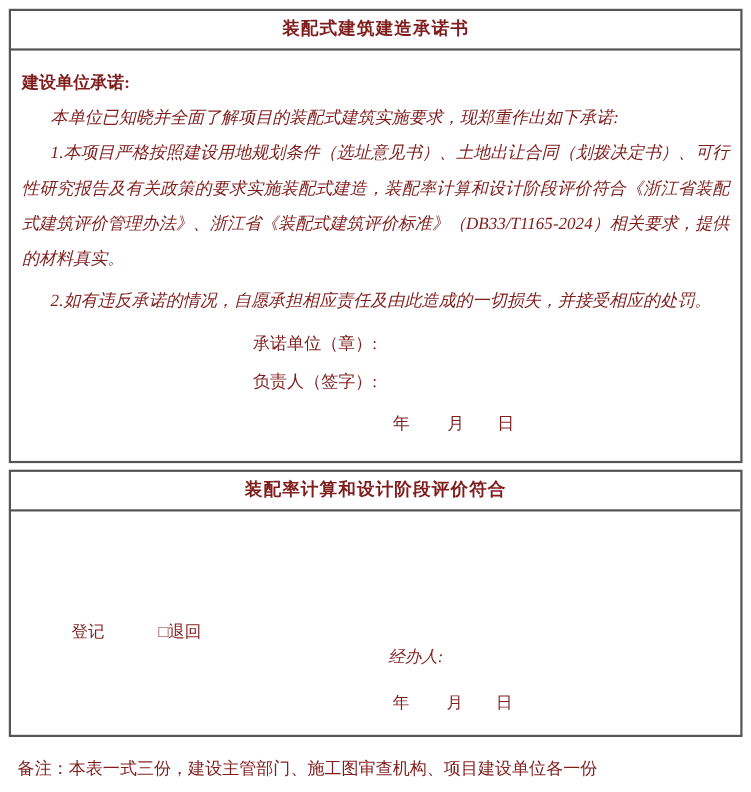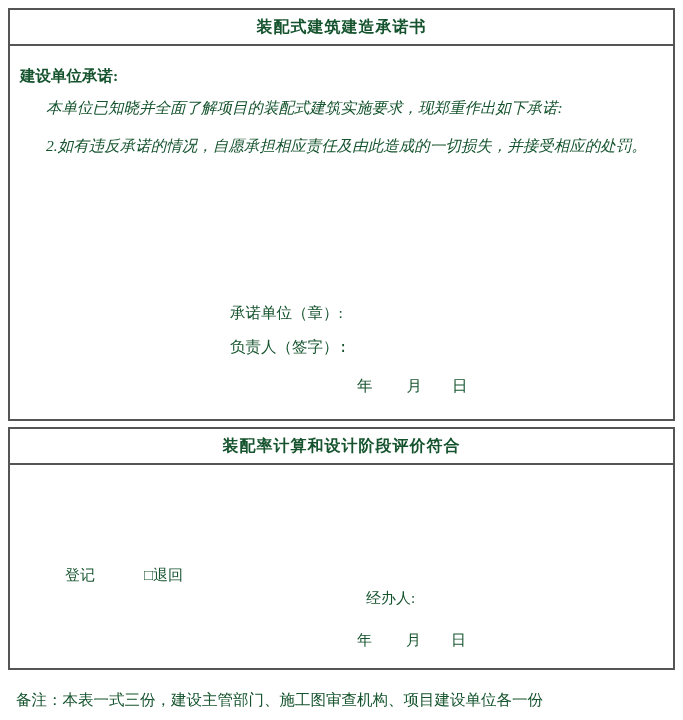--- a/index.html
+++ b/index.html
@@ -6,21 +6,21 @@
     margin: 0;
     padding: 0;
     background: #ffffff;
   }
   .page {
     position: relative;
     width: 683px;
     height: 720px;
     background: #ffffff;
     font-family: "Liberation Serif", "DejaVu Serif", serif;
-    color: #14532d;
+    color: #7f1d1d;
     overflow: hidden;
   }
   .box {
     box-sizing: border-box;
     margin-left: 8px;
     width: 667px;
     border: 2px solid #555555;
     background: #ffffff;
   }
   .commitment-box { margin-top: 8px; height: 413px; }
@@ -52,21 +52,21 @@
   .just { text-align: justify; }
   .clause-2 { margin-top: 6px !important; }
 
   .sig {
     position: absolute;
     left: 220px;
     line-height: 16px;
     white-space: nowrap;
   }
   .sig-unit   { top: 259px; }
-  .sig-person { top: 294px; font-family: Liberation Mono, monospace; }
+  .sig-person { top: 294px; }
 
   .date-row {
     position: absolute;
     display: flex;
     line-height: 16px;
     white-space: nowrap;
   }
   .date-commitment { left: 347px; top: 332px; }
   .date-review     { left: 347px; top: 167px; }
   .date-row .m { margin-left: 34px; }
@@ -85,42 +85,44 @@
   }
   .return-option {
     position: absolute;
     left: 134px;
     top: 102px;
     line-height: 16px;
     white-space: nowrap;
   }
   .handler-label {
     position: absolute;
-    left: 356px;
+    left: 343px;
     top: 125px;
     line-height: 16px;
     white-space: nowrap;
+    font-style: italic;
   }
 
   .footer-note {
     margin: 20px 0 0 16px;
     font-size: 15.5px;
     line-height: 20px;
   }
 </style>
 </head>
 <body>
 
 <div class="page">
 
   <section class="box commitment-box">
     <header class="row-title">装配式建筑建造承诺书</header>
     <div class="commitment-body">
       <p class="intro-label">建设单位承诺:</p>
       <p class="indent">本单位已知晓并全面了解项目的装配式建筑实施要求，现郑重作出如下承诺:</p>
+      <p class="indent just">1.本项目严格按照建设用地规划条件（选址意见书）、土地出让合同（划拨决定书）、可行性研究报告及有关政策的要求实施装配式建造，装配率计算和设计阶段评价符合《浙江省装配式建筑评价管理办法》、浙江省《装配式建筑评价标准》（DB33/T1165-2024）相关要求，提供的材料真实。</p>
       <p class="indent clause-2">2.如有违反承诺的情况，自愿承担相应责任及由此造成的一切损失，并接受相应的处罚。</p>
 
       <div class="sig sig-unit">承诺单位（章）:</div>
       <div class="sig sig-person">负责人（签字）:</div>
 
       <div class="date-row date-commitment">
         <span class="y">年</span>
         <span class="m">月</span>
         <span class="d">日</span>
       </div>

